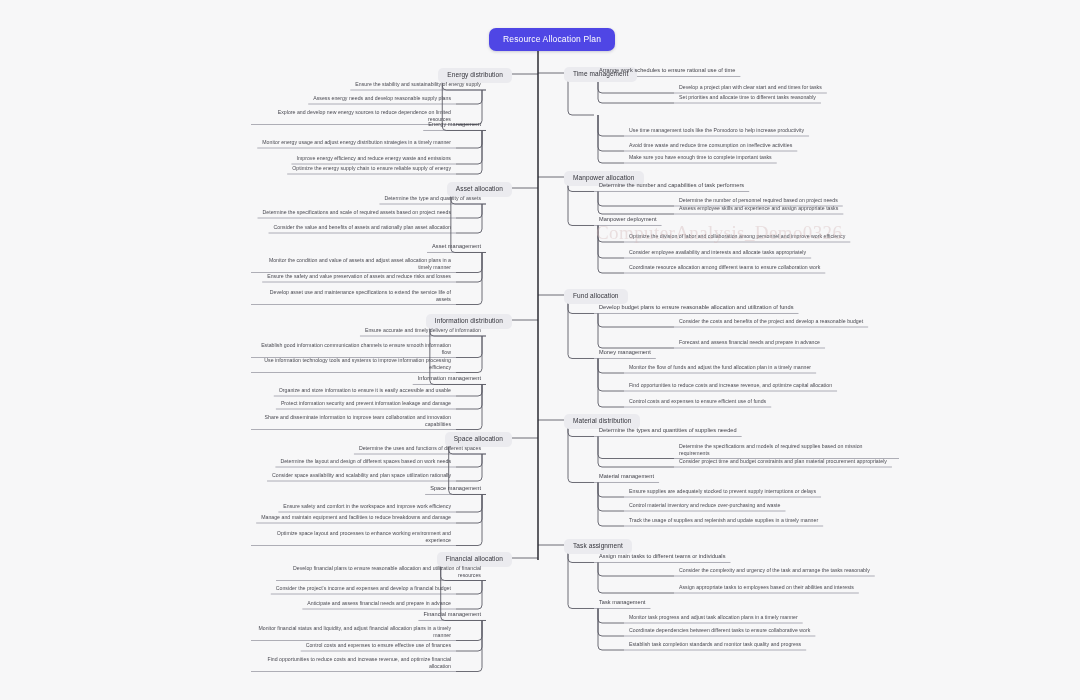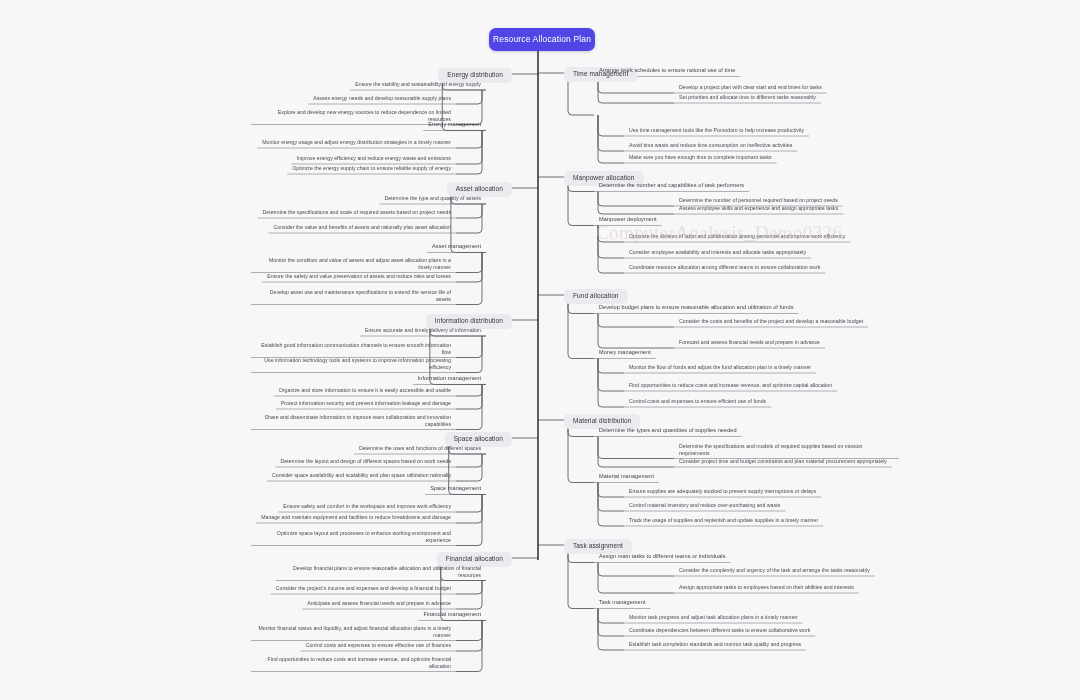--- a/index.html
+++ b/index.html
@@ -47,21 +47,21 @@
     line-height: 1.25;
   }
 
   
   .root {
     background: #4f46e5;
     color: #ffffff;
     border-radius: 7px;
     font-size: 8.5px;
     letter-spacing: .15px;
-    padding: 6px 4px;
+    padding: 6px 14px;
     text-align: center;
     white-space: nowrap;
     box-shadow: 0 1px 3px rgba(40,40,80,.22);
   }
 
   
   .pill {
     background: #ebebef;
     border-radius: 5px;
     font-size: 6.5px;

